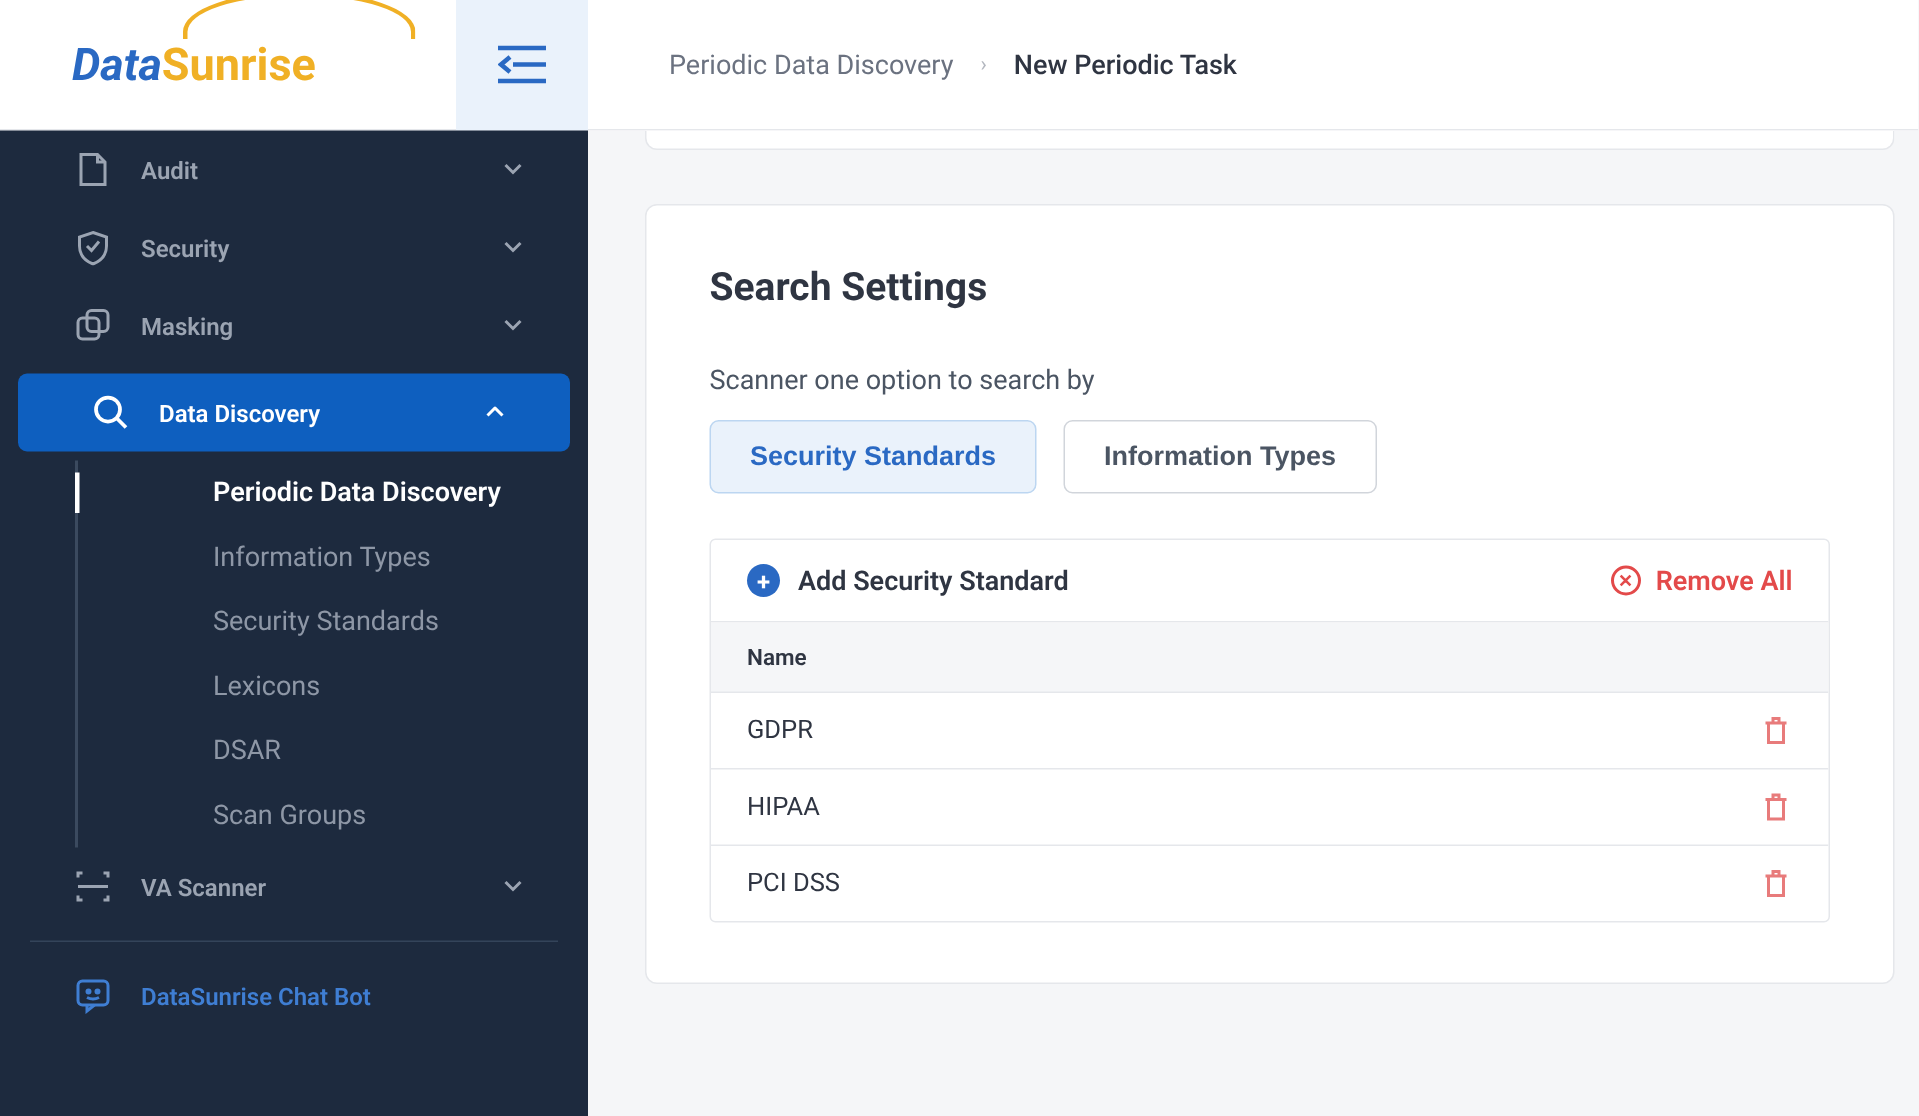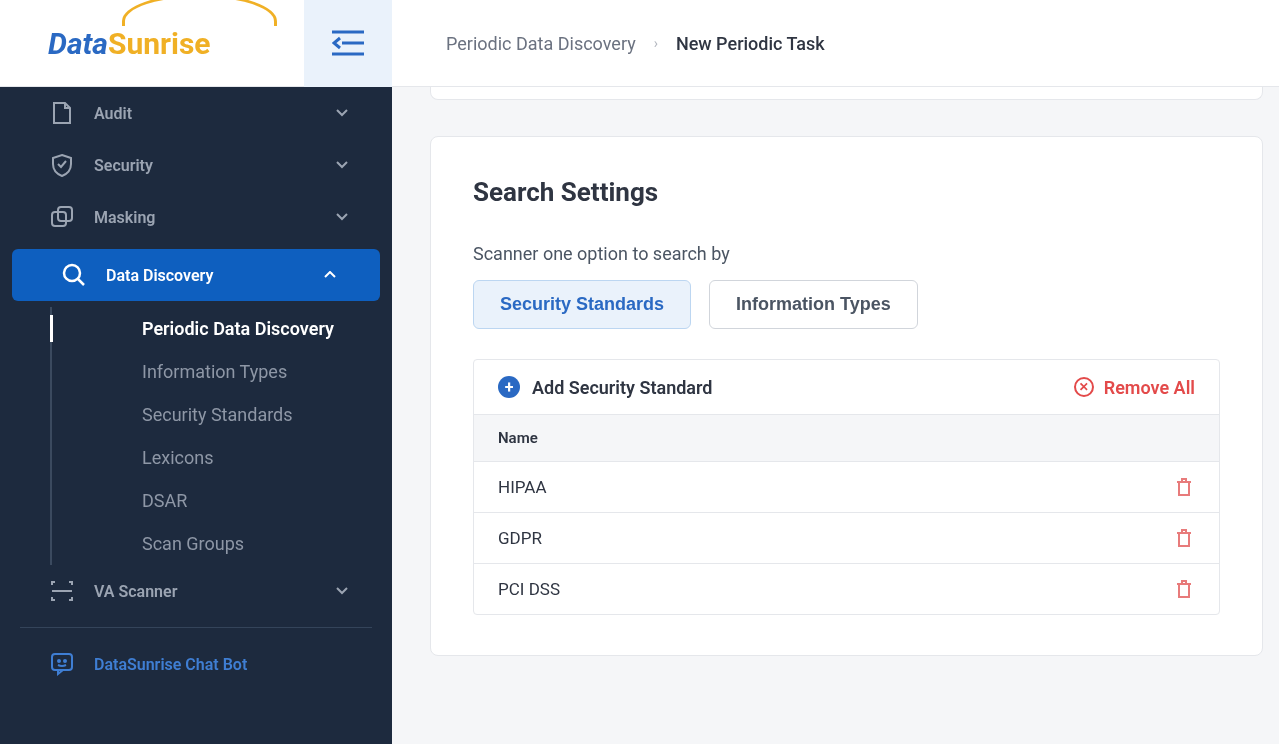--- a/index.html
+++ b/index.html
@@ -466,31 +466,31 @@
           </div>
           <div class="remove-all-btn">
             <span class="remove-circle">✕</span>
             <span>Remove All</span>
           </div>
         </div>
         <div class="table-header">
           <span>Name</span>
         </div>
         <div class="table-row">
-          <span>HIPAA</span>
+          <span>GDPR</span>
           <span class="trash-icon">
             <svg width="18" height="20" viewBox="0 0 18 20" fill="none" stroke="#e87b7b" stroke-width="2">
               <path d="M2 5 L16 5"></path>
               <path d="M4 5 L4 18 L14 18 L14 5"></path>
               <path d="M7 5 L7 2 L11 2 L11 5"></path>
             </svg>
           </span>
         </div>
         <div class="table-row">
-          <span>GDPR</span>
+          <span>HIPAA</span>
           <span class="trash-icon">
             <svg width="18" height="20" viewBox="0 0 18 20" fill="none" stroke="#e87b7b" stroke-width="2">
               <path d="M2 5 L16 5"></path>
               <path d="M4 5 L4 18 L14 18 L14 5"></path>
               <path d="M7 5 L7 2 L11 2 L11 5"></path>
             </svg>
           </span>
         </div>
         <div class="table-row">
           <span>PCI DSS</span>

